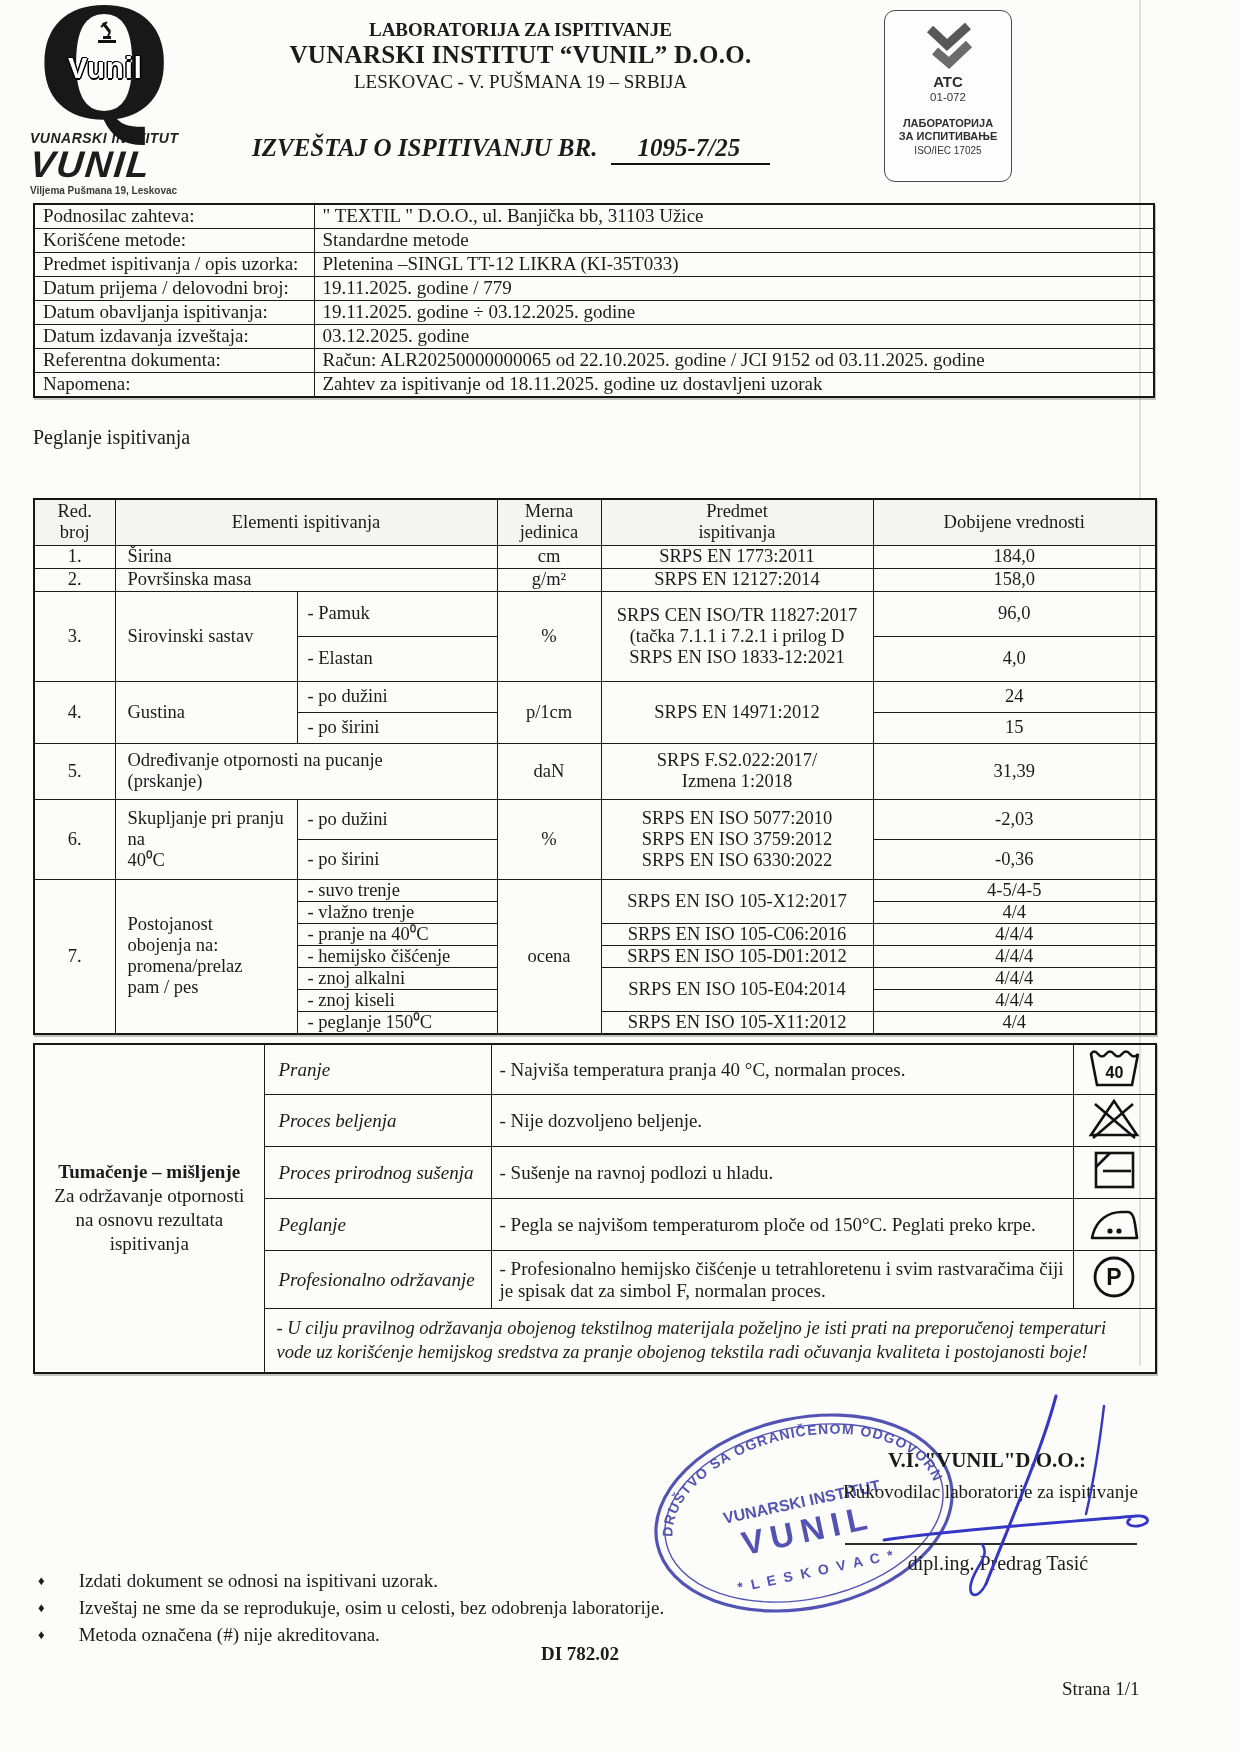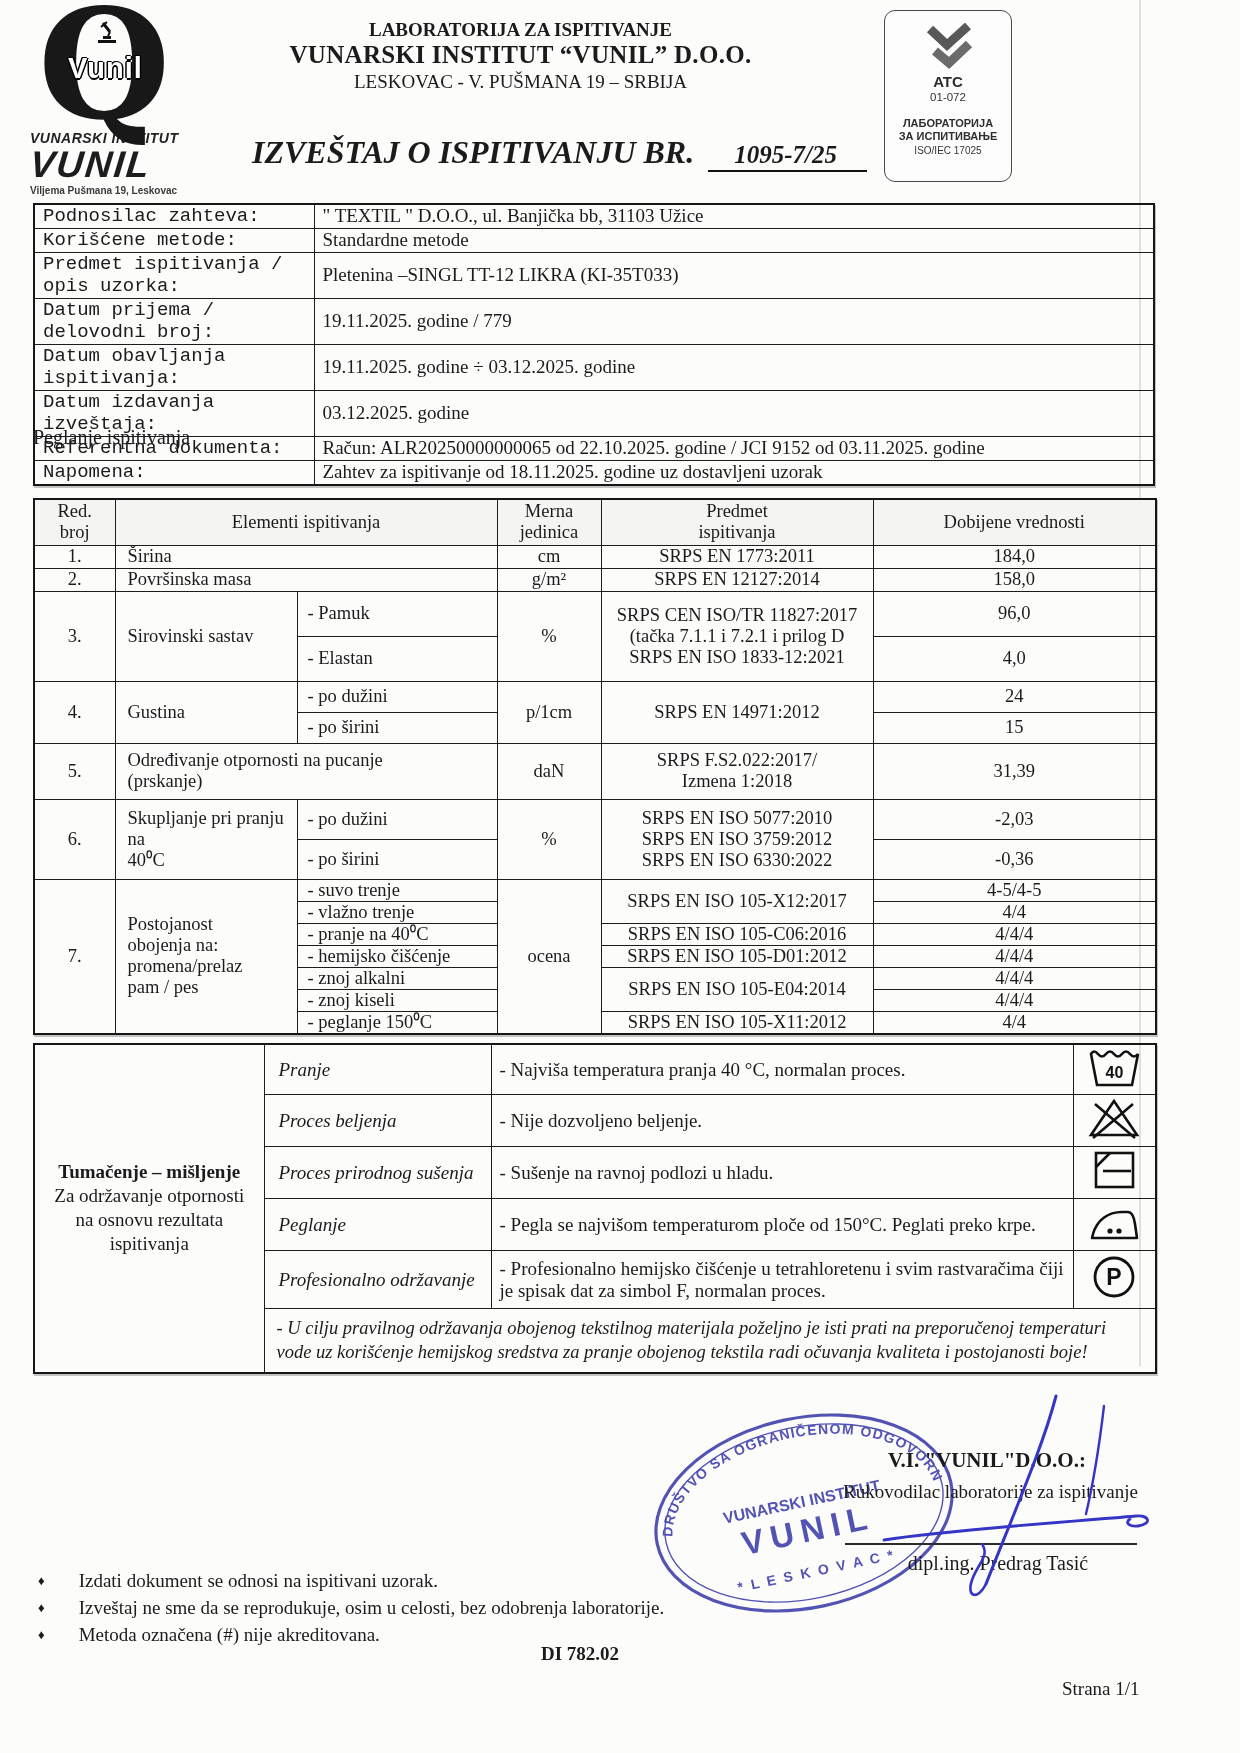--- a/index.html
+++ b/index.html
@@ -24,40 +24,40 @@
   #logo-brand { font-family:"Liberation Sans", sans-serif; font-weight:bold; font-style:italic; font-size:37px; letter-spacing:2px; color:#1d1d1d; transform:skewX(-6deg); line-height:1.0; }
   #logo-addr { font-family:"Liberation Sans", sans-serif; font-weight:bold; font-size:10px; color:#3a3a3a; margin-top:2px; }
 
   #head-center { left:268px; top:16px; width:505px; text-align:center; }
   #head-title { font-size:25px; font-weight:bold; letter-spacing:0.3px; }
   #head-lab { font-size:19px; font-weight:bold; margin-top:3px; }
   #head-addr { font-size:19px; margin-top:2px; }
   #head-tel { font-size:19px; margin-top:2px; }
 
   #report-title { left:252px; top:134px; display:flex; align-items:baseline; }
-  #report-title-label { font-size:32px; font-weight:bold; font-style:italic; }
+  #report-title-label { font-size:25px; font-weight:bold; font-style:italic; }
   #report-no { font-size:25px; font-weight:bold; font-style:italic; border-bottom:2.5px solid #111; padding:0 30px 1px 26px; margin-left:14px; }
 
   #atc-badge { left:884px; top:10px; width:128px; height:172px; border:1.6px solid #4a4a4a; border-radius:11px;
     text-align:center; font-family:"Liberation Sans", sans-serif; padding-top:12px; background:#fdfdfd; }
   #atc-name { font-size:15px; font-weight:bold; color:#2d2d2d; margin-top:2px; }
   #atc-no { font-size:11.5px; color:#333; margin-top:1px; }
   #atc-lab { font-size:11px; font-weight:bold; color:#2f2f2f; margin-top:14px; line-height:13px; }
   #atc-iso { font-size:10px; color:#333; margin-top:2px; }
 
   
   table { border-collapse:collapse; table-layout:fixed; }
   td, th { border:1px solid #1c1c1c; font-weight:normal; }
   .outer { border:2.5px solid #161616; box-shadow:1px 2px 0 rgba(90,90,90,.35); }
   .ml { white-space:pre-line; }
 
   
   #info-table { left:33px; top:203px; width:1122px; }
   #info-table td { font-size:19px; padding:0px 8px 1px 8px; height:23px; }
-  #info-table td.lbl { width:280px;font-family:Liberation Mono, monospace; }
+  #info-table td.lbl { width:280px; }
 
   
   #results-heading { left:33px; top:426px; font-size:20px; }
   #results-table { left:33px; top:498px; width:1122px; }
   #results-table td { font-size:18.5px; text-align:center; padding:0 4px; line-height:21px; }
   #results-table .hdr td { height:46px; background:#f4f4f2; }
   #results-table td.nm { text-align:left; padding-left:12px; }
   #results-table td.sub { text-align:left; padding-left:10px;margin-left:28px; }
   tr.h23 { height:23px; } tr.h31 { height:31px; } tr.h40 { height:40px; }
   tr.h45 { height:45px; } tr.h56 { height:56px; } tr.h22 { height:22px; }

